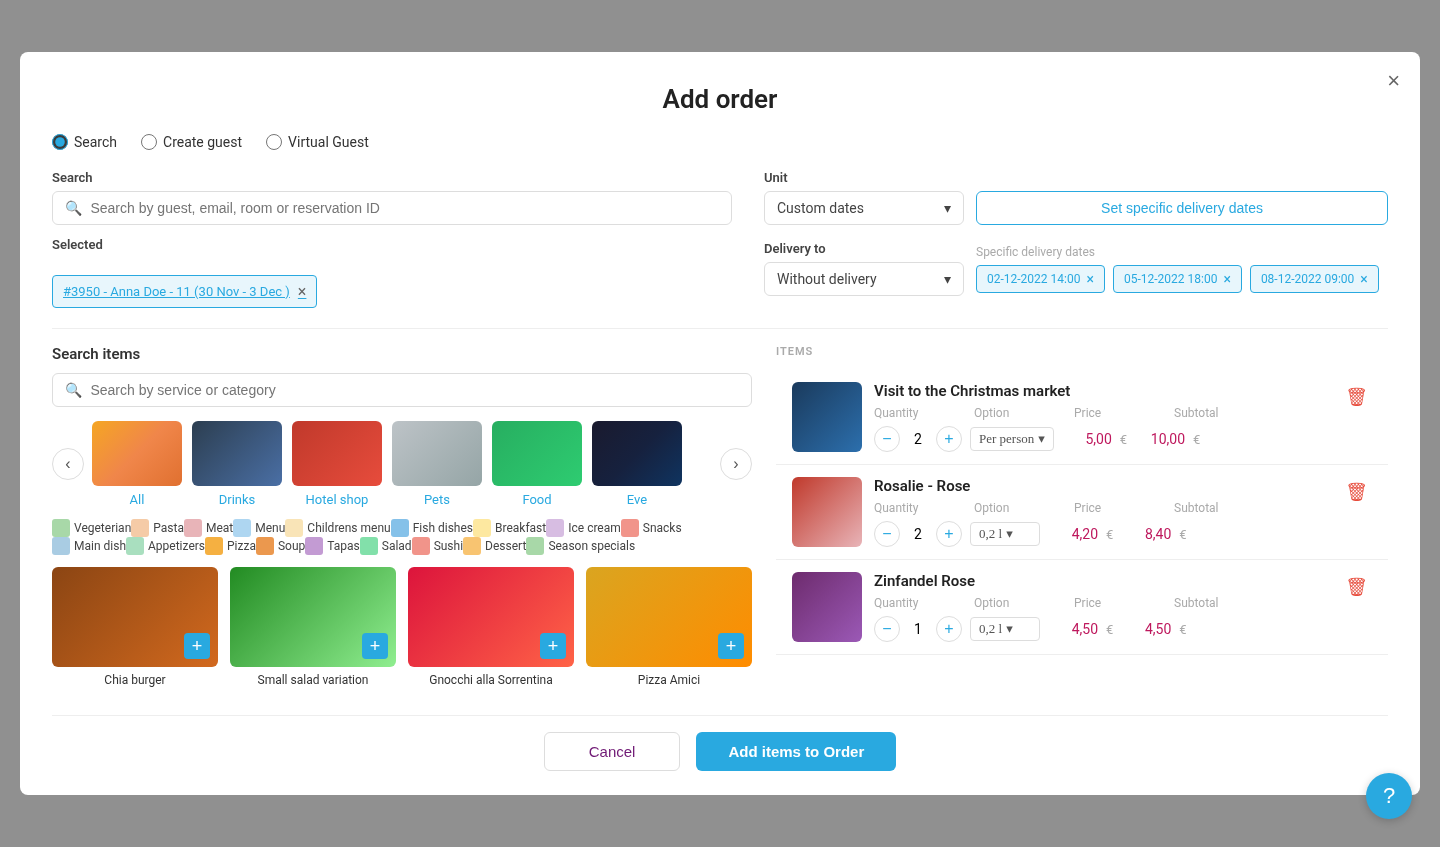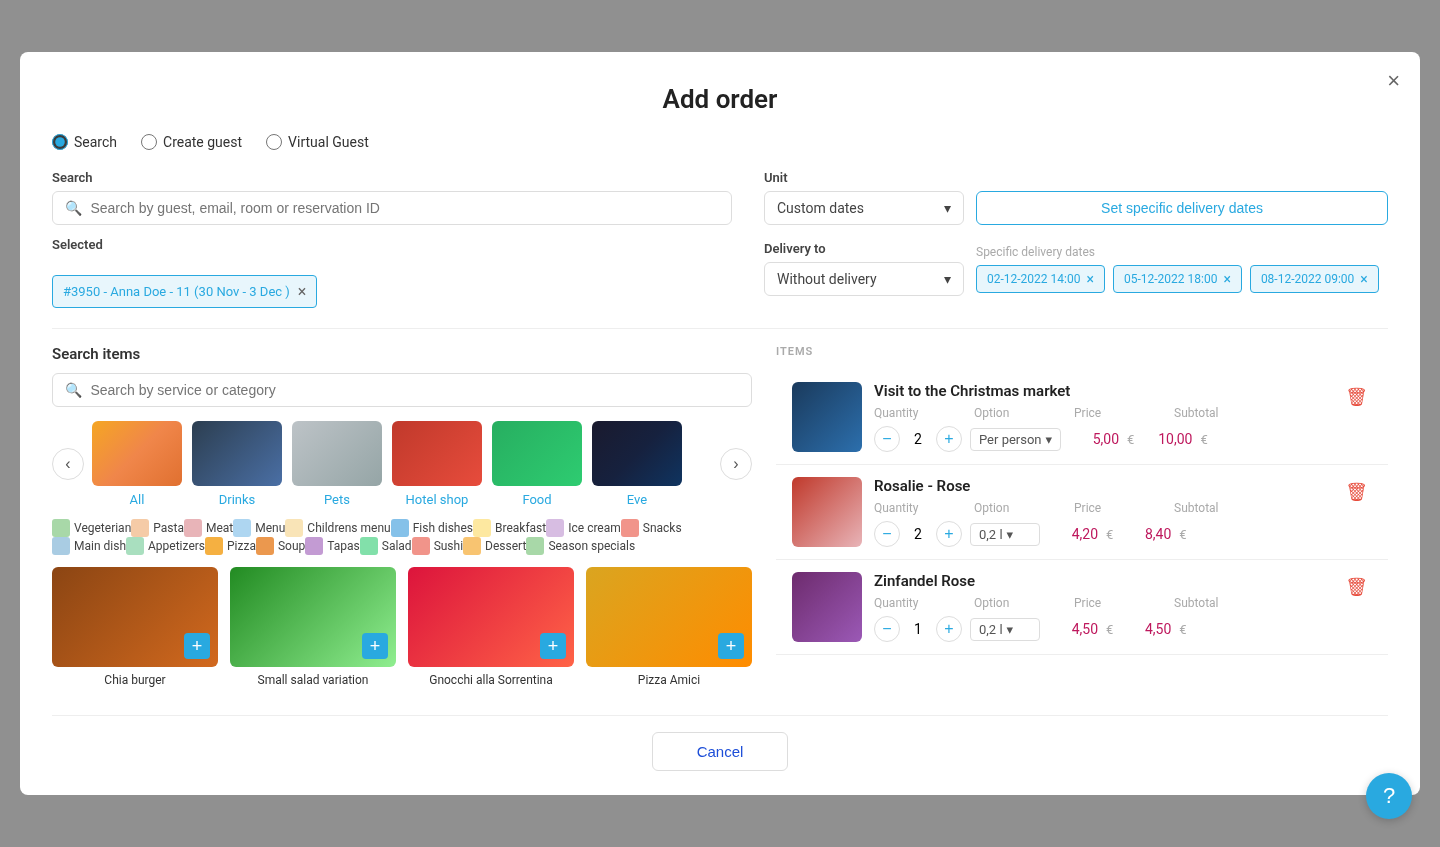--- a/index.html
+++ b/index.html
@@ -109,20 +109,21 @@
       display: inline-flex;
       align-items: center;
       gap: 8px;
       background: #e8f6fc;
       border: 1px solid #29a9e0;
       border-radius: 4px;
       padding: 6px 10px;
       color: #29a9e0;
       font-size: 13px;
       margin-top: 17px;
+      text-decoration: underline;
     }
     .selected-tag .remove {
       cursor: pointer;
       color: #666;
       font-size: 16px;
     }
     .unit-section {
       flex: 1;
     }
     .unit-row {
@@ -379,20 +380,21 @@
       display: flex;
       align-items: center;
       border: 1px solid #ddd;
       border-radius: 4px;
       padding: 3px 8px;
       font-size: 13px;
       color: #555;
       gap: 4px;
       min-width: 70px;
       cursor: pointer;
+      font-family: Liberation Serif, serif;
     }
     .price-val {
       font-size: 14px;
       color: #be185d;
       min-width: 50px;
       text-align: right;
     }
     .currency {
       color: #aaa;
       font-size: 13px;
@@ -413,21 +415,21 @@
       padding-top: 16px;
       border-top: 1px solid #eee;
     }
     .cancel-btn {
       background: #fff;
       border: 1px solid #ddd;
       border-radius: 6px;
       padding: 10px 44px;
       font-size: 15px;
       cursor: pointer;
-      color: #1d4ed8;
+      color: #701a75;
     }
     .submit-btn {
       background: #29a9e0;
       border: none;
       border-radius: 6px;
       padding: 10px 32px;
       font-size: 15px;
       color: #fff;
       cursor: pointer;
       font-weight: 600;
@@ -564,26 +566,26 @@
           <div class="carousel">
             <div class="category-item">
               <div class="category-img img-all"></div>
               <span class="category-label">All</span>
             </div>
             <div class="category-item">
               <div class="category-img img-drinks"></div>
               <span class="category-label">Drinks</span>
             </div>
             <div class="category-item">
+              <div class="category-img img-hotel"></div>
+              <span class="category-label">Hotel shop</span>
+            </div>
+            <div class="category-item">
               <div class="category-img img-pets"></div>
               <span class="category-label">Pets</span>
-            </div>
-            <div class="category-item">
-              <div class="category-img img-hotel"></div>
-              <span class="category-label">Hotel shop</span>
             </div>
             <div class="category-item">
               <div class="category-img img-food"></div>
               <span class="category-label">Food</span>
             </div>
             <div class="category-item">
               <div class="category-img img-eve"></div>
               <span class="category-label">Eve</span>
             </div>
           </div>
@@ -753,17 +755,18 @@
               <span class="currency">€</span>
             </div>
           </div>
           <button class="delete-btn">🗑</button>
         </div>
       </div>
     </div>
 
     <div class="footer-btns">
       <button class="cancel-btn">Cancel</button>
+      <button class="submit-btn">Add items to Order</button>
     </div>
   </div>
 </div>
 
 <button class="help-fab">?</button>
 
 </body></html>

